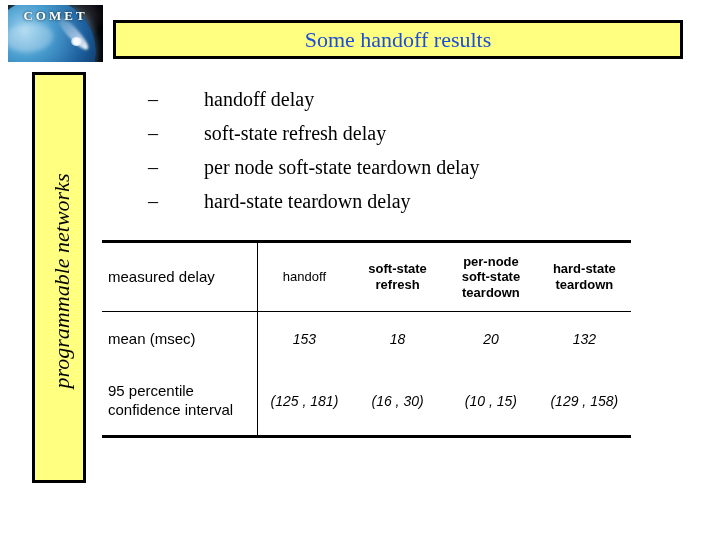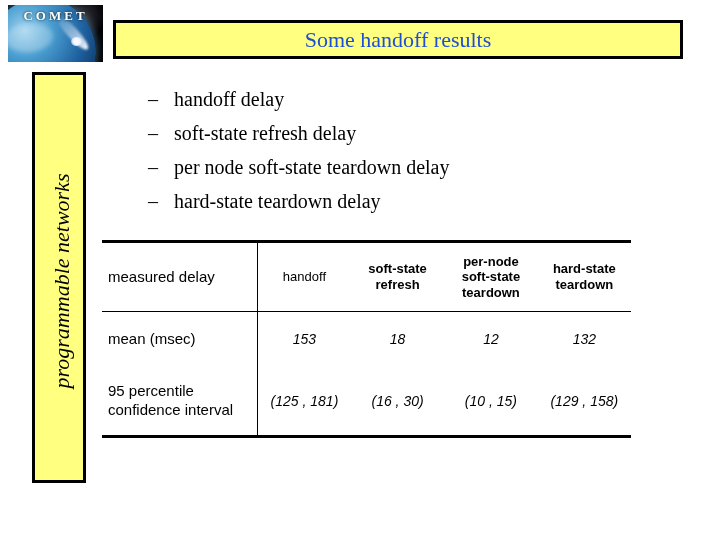--- a/index.html
+++ b/index.html
@@ -163,20 +163,21 @@
     font-size: 20px;
     color: #000000;
     height: 34px;
   }
   .bullet-mark {
     width: 26px;
     flex: 0 0 26px;
   }
   .bullet-label {
     white-space: nowrap;
+    margin-left: 30px;
   }
 
   
   .table-wrap {
     position: absolute;
     left: 102px;
     top: 240px;
     width: 529px;
     height: 199px;
   }
@@ -289,21 +290,21 @@
         <div>teardown</div>
       </th>
     </tr>
 
     <tr class="data-row d-row1">
       <td class="rowlabel">
         <div>mean (msec)</div>
       </td>
       <td class="value">153</td>
       <td class="value">18</td>
-      <td class="value">12</td>
+      <td class="value">20</td>
       <td class="value">132</td>
     </tr>
 
     <tr class="data-row d-row2 last">
       <td class="rowlabel">
         <div>95 percentile</div>
         <div>confidence interval</div>
       </td>
       <td class="value">(125 , 181)</td>
       <td class="value">(16 , 30)</td>

